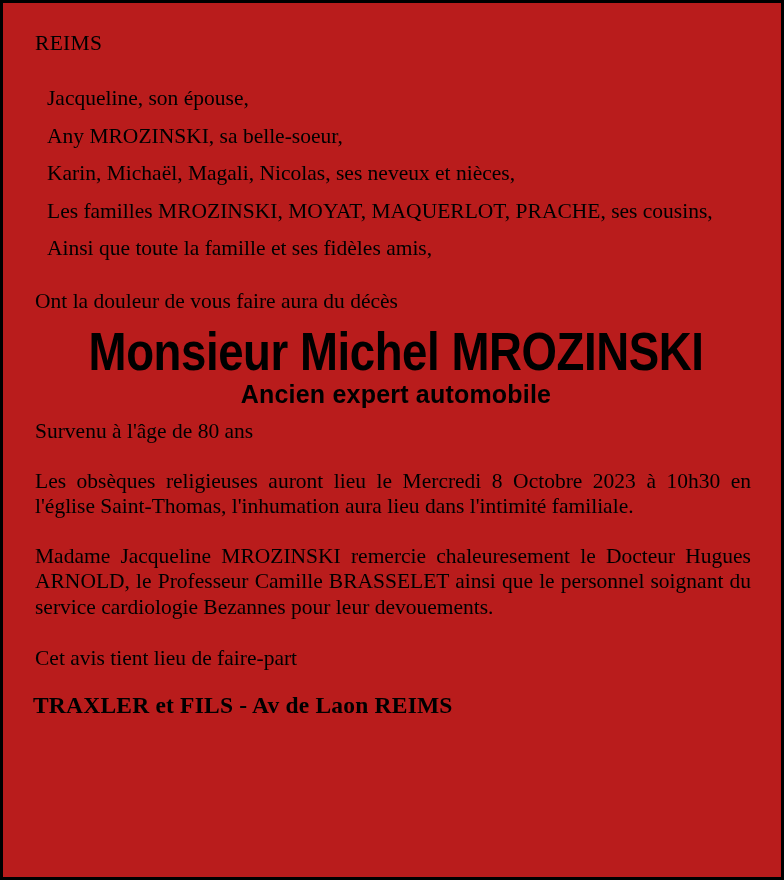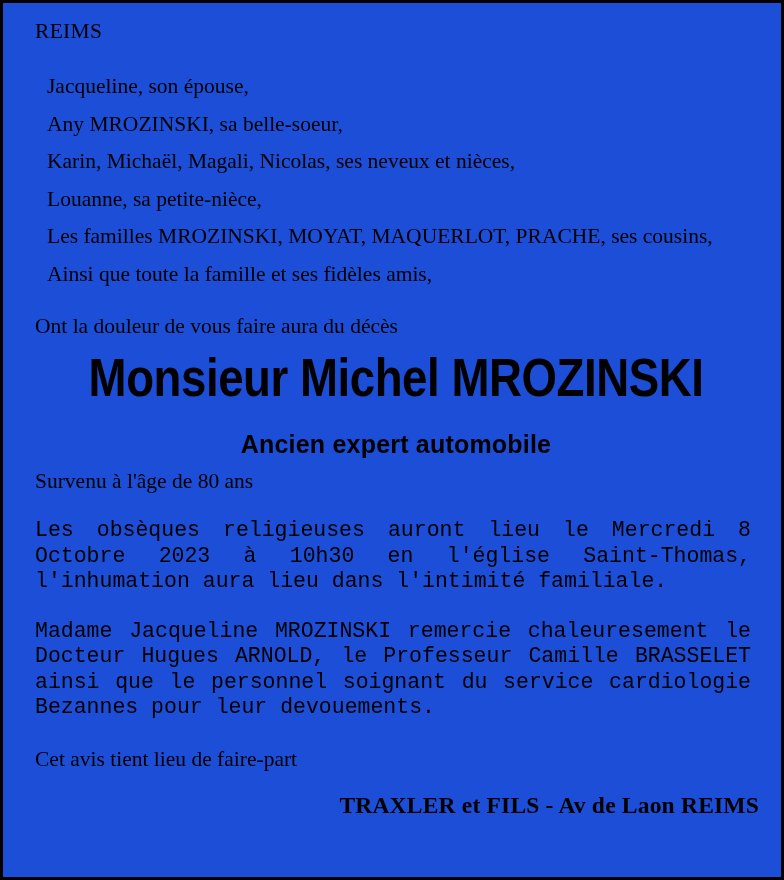--- a/index.html
+++ b/index.html
@@ -14,22 +14,22 @@
     overflow: hidden;
     font-family: "Liberation Serif", "DejaVu Serif", serif;
     color: #000000;
   }
 
   .notice-frame {
     box-sizing: border-box;
     width: 784px;
     height: 880px;
     border: 3px solid #000000;
-    background: #1d4ed8;
-    padding: 16px 28px 0 30px;
+    background: #b91c1c;
+    padding: 28px 28px 0 30px;
   }
 
   .notice-body {
     position: relative;
     width: 726px;
   }
 
   
   .serif-line {
     font-family: "Liberation Serif", "DejaVu Serif", serif;
@@ -71,48 +71,47 @@
     font-weight: 700;
     font-size: 53px;
     line-height: 56px;
     letter-spacing: -0.5px;
     transform: scaleX(0.86);
     transform-origin: center center;
     white-space: nowrap;
   }
 
   .deceased-role {
-    margin: 24px 0 0 0;
+    margin: 0 0 0 0;
     text-align: center;
     font-family: "Liberation Sans", "DejaVu Sans", sans-serif;
     font-weight: 700;
     font-size: 25px;
     line-height: 29px;
     letter-spacing: 0.2px;
   }
 
   .age-line {
     margin: 10px 0 0 2px;
   }
 
   .para {
     margin: 24px 8px 0 2px;
     text-align: justify;
     text-align-last: left;
-    font-family: Liberation Mono, monospace;
   }
 
   .closing {
     margin: 26px 0 0 2px;
   }
 
   
   .footer {
     margin: 20px 0 0 0;
-    text-align: right;
+    text-align: left;
   }
   .footer-company {
     font-family: "Liberation Serif", "DejaVu Serif", serif;
     font-weight: 700;
     font-size: 23.5px;
     line-height: 27px;
     letter-spacing: 0.2px;
   }
   .footer-contact {
     font-family: "Liberation Serif", "DejaVu Serif", serif;
@@ -133,21 +132,20 @@
 
 <div class="notice-frame">
   <div class="notice-body">
 
     <div class="city serif-line">REIMS</div>
 
     <div class="family-list">
       <div class="serif-line">Jacqueline, son épouse,</div>
       <div class="serif-line">Any MROZINSKI, sa belle-soeur,</div>
       <div class="serif-line">Karin, Michaël, Magali, Nicolas, ses neveux et nièces,</div>
-      <div class="serif-line">Louanne, sa petite-nièce,</div>
       <div class="serif-line justified">Les familles MROZINSKI, MOYAT, MAQUERLOT, PRACHE, ses cousins,</div>
       <div class="serif-line">Ainsi que toute la famille et ses fidèles amis,</div>
     </div>
 
     <div class="announce serif-line">Ont la douleur de vous faire aura du décès</div>
 
     <div class="deceased-name">Monsieur Michel MROZINSKI</div>
 
     <div class="deceased-role">Ancien expert automobile</div>
 

